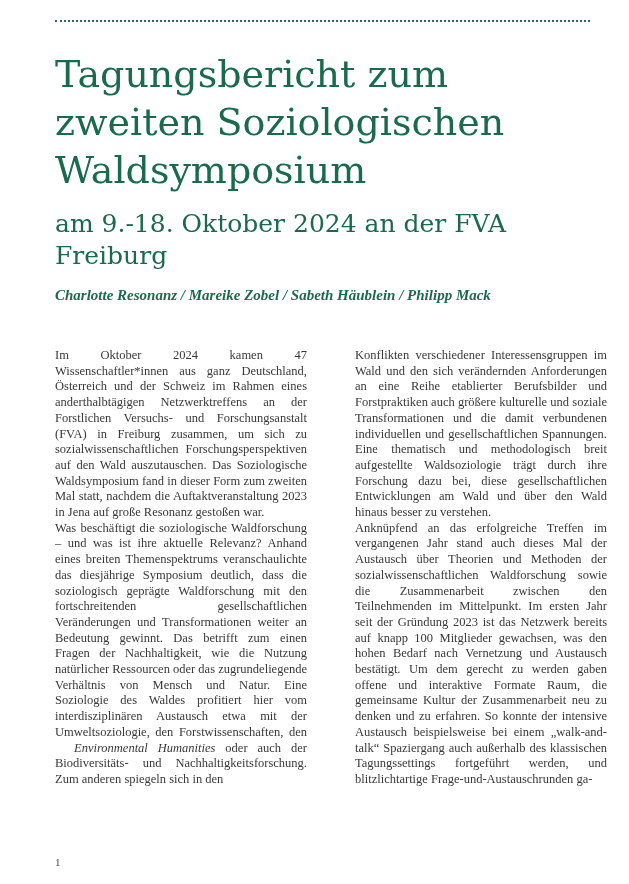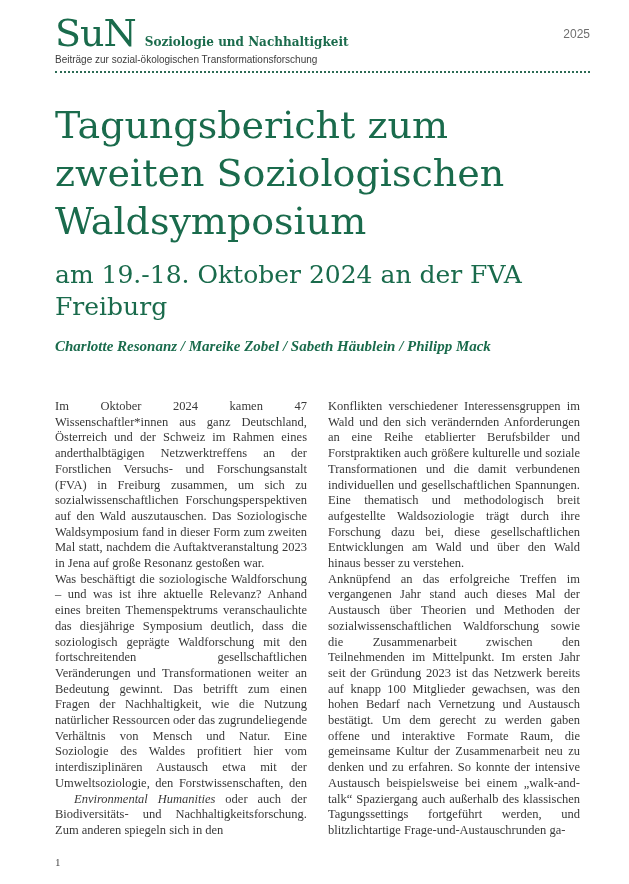--- a/index.html
+++ b/index.html
@@ -84,21 +84,21 @@
     font-family:"Liberation Serif",serif;
     font-size:15px;
     font-weight:bold;
     font-style:italic;
     color:var(--brand-green);
     margin-top:15px;
   }
   
   .columns{
     display:flex;
-    gap:21px;
+    gap:48px;
     margin-top:44px;
   }
   .column{
     width:252px;
     flex:0 0 252px;
   }
   .body-para{
     margin:0;
     font-family:"Liberation Serif",serif;
     font-size:12.5px;
@@ -120,36 +120,26 @@
     font-size:11px;
     color:var(--footer-text);
   }
 </style>
 </head>
 <body>
 
 <div class="page">
 
   <header class="page-header">
-    <div class="header-row">
-      <div class="brand">
-        <div class="brand-line">
-          <span class="logo">SuN</span>
-          <span class="journal-name">Soziologie und Nachhaltigkeit</span>
-        </div>
-        <div class="journal-subtitle">Beiträge zur sozial-ökologischen Transformationsforschung</div>
-      </div>
-      <div class="year">2025</div>
-    </div>
     <div class="dotted-rule"></div>
   </header>
 
   <main class="article">
     <h1 class="title">Tagungsbericht zum zweiten Soziologischen Waldsymposium</h1>
-    <h2 class="subtitle">am 19.-18. Oktober 2024 an der FVA Freiburg</h2>
+    <h2 class="subtitle">am 9.-18. Oktober 2024 an der FVA Freiburg</h2>
     <div class="authors">Charlotte Resonanz / Mareike Zobel / Sabeth Häublein / Philipp Mack</div>
 
     <div class="columns">
       <div class="column">
           <p class="body-para" lang="de"><span>Im Oktober 2024 kamen 47 Wissenschaftler*innen aus ganz Deutschland, Österreich und der Schweiz im Rahmen eines anderthalbtägigen Netzwerktreffens an der Forstlichen Versuchs- und Forschungsanstalt (FVA) in Freiburg zusammen, um sich zu sozialwissenschaftlichen Forschungsperspektiven auf den Wald auszutauschen. Das Soziologische Waldsymposium fand in dieser Form zum zweiten Mal statt, nachdem die Auftaktveranstaltung 2023 in Jena auf große Resonanz gestoßen war.</span></p>
           <p class="body-para" lang="de"><span>Was beschäftigt die soziologische Waldforschung – und was ist ihre aktuelle Relevanz? Anhand eines breiten Themenspektrums veranschaulichte das diesjährige Symposium deutlich, dass die soziologisch geprägte Waldforschung mit den fortschreitenden gesellschaftlichen Veränderungen und Transformationen weiter an Bedeutung gewinnt. Das betrifft zum einen Fragen der Nachhaltigkeit, wie die Nutzung natürlicher Ressourcen oder das zugrundeliegende Verhältnis von Mensch und Natur. Eine Soziologie des Waldes profitiert hier vom interdisziplinären Austausch etwa mit der Umweltsoziologie, den Forstwissenschaften, den </span><span class="italic-term">Environmental Humanities</span><span> oder auch der Biodiversitäts- und Nachhaltigkeitsforschung. Zum anderen spiegeln sich in den</span></p>
         </div>
       <div class="column">
           <p class="body-para" lang="de"><span>Konflikten verschiedener Interessensgruppen im Wald und den sich verändernden Anforderungen an eine Reihe etablierter Berufsbilder und Forstpraktiken auch größere kulturelle und soziale Transformationen und die damit verbundenen individuellen und gesellschaftlichen Spannungen. Eine thematisch und methodologisch breit aufgestellte Waldsoziologie trägt durch ihre Forschung dazu bei, diese gesellschaftlichen Entwicklungen am Wald und über den Wald hinaus besser zu verstehen.</span></p>
           <p class="body-para" lang="de"><span>Anknüpfend an das erfolgreiche Treffen im vergangenen Jahr stand auch dieses Mal der Austausch über Theorien und Methoden der sozialwissenschaftlichen Waldforschung sowie die Zusammenarbeit zwischen den Teilnehmenden im Mittelpunkt. Im ersten Jahr seit der Gründung 2023 ist das Netzwerk bereits auf knapp 100 Mitglieder gewachsen, was den hohen Bedarf nach Vernetzung und Austausch bestätigt. Um dem gerecht zu werden gaben offene und interaktive Formate Raum, die gemeinsame Kultur der Zusammenarbeit neu zu denken und zu erfahren. So konnte der intensive Austausch beispielsweise bei einem „walk-and-talk“ Spaziergang auch außerhalb des klassischen Tagungssettings fortgeführt werden, und blitzlichtartige Frage-und-Austauschrunden ga-</span></p>

